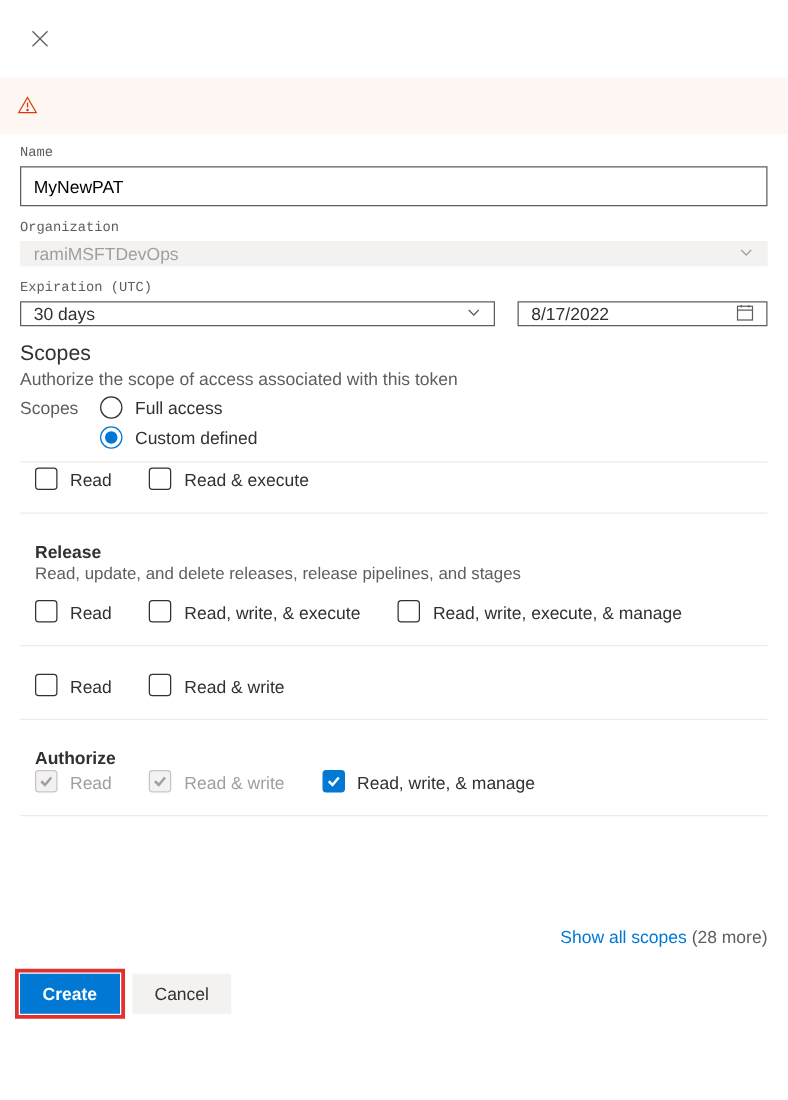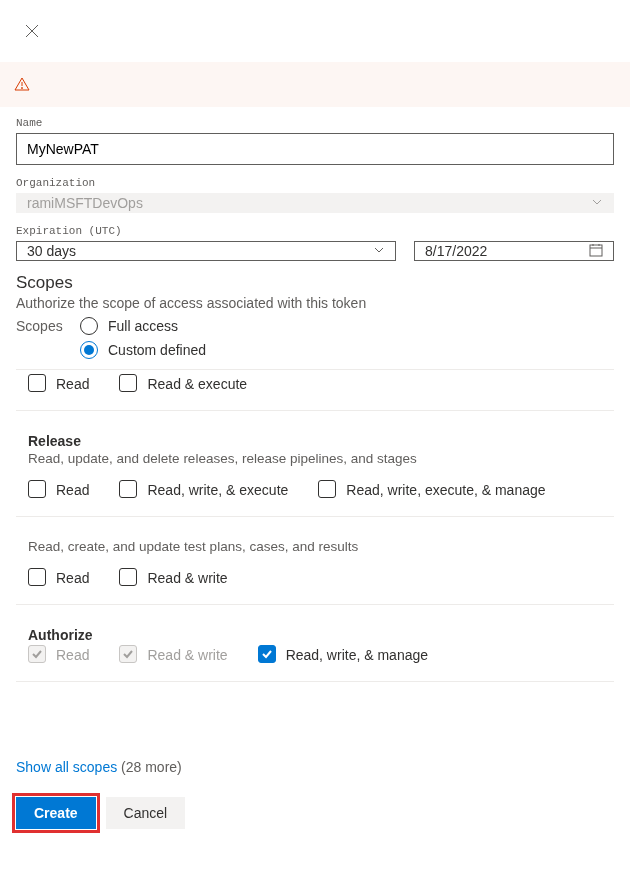--- a/index.html
+++ b/index.html
@@ -158,22 +158,22 @@
     .checkbox.disabled {
       background: #f3f2f1;
       border-color: #c8c6c4;
       color: #a19f9d;
     }
     .checkbox svg { width: 12px; height: 12px; display: none; }
     .checkbox.checked svg, .checkbox.disabled.show svg { display: block; }
     .checkbox-item.disabled { color: #a19f9d; cursor: default; }
 
     .show-more {
-      margin-top: 18px;
       margin-bottom: 22px;
+      text-align: right;
     }
     .show-more a { color: #0078d4; text-decoration: none; cursor: pointer; }
     .show-more span.count { color: #605e5c; }
 
     .footer-buttons { display: flex; gap: 10px; }
     .btn {
       height: 32px;
       padding: 0 18px;
       font-size: 14px;
       font-family: inherit;
@@ -299,21 +299,20 @@
           <span class="checkbox"></span>
           <span>Read, write, &amp; execute</span>
         </div>
         <div class="checkbox-item">
           <span class="checkbox"></span>
           <span>Read, write, execute, &amp; manage</span>
         </div>
       </div>
     </div>
     <div class="scope-group">
-      <div class="desc">Read, create, and update test plans, cases, and results</div>
       <div class="scope-options">
         <div class="checkbox-item">
           <span class="checkbox"></span>
           <span>Read</span>
         </div>
         <div class="checkbox-item">
           <span class="checkbox"></span>
           <span>Read &amp; write</span>
         </div>
       </div>

